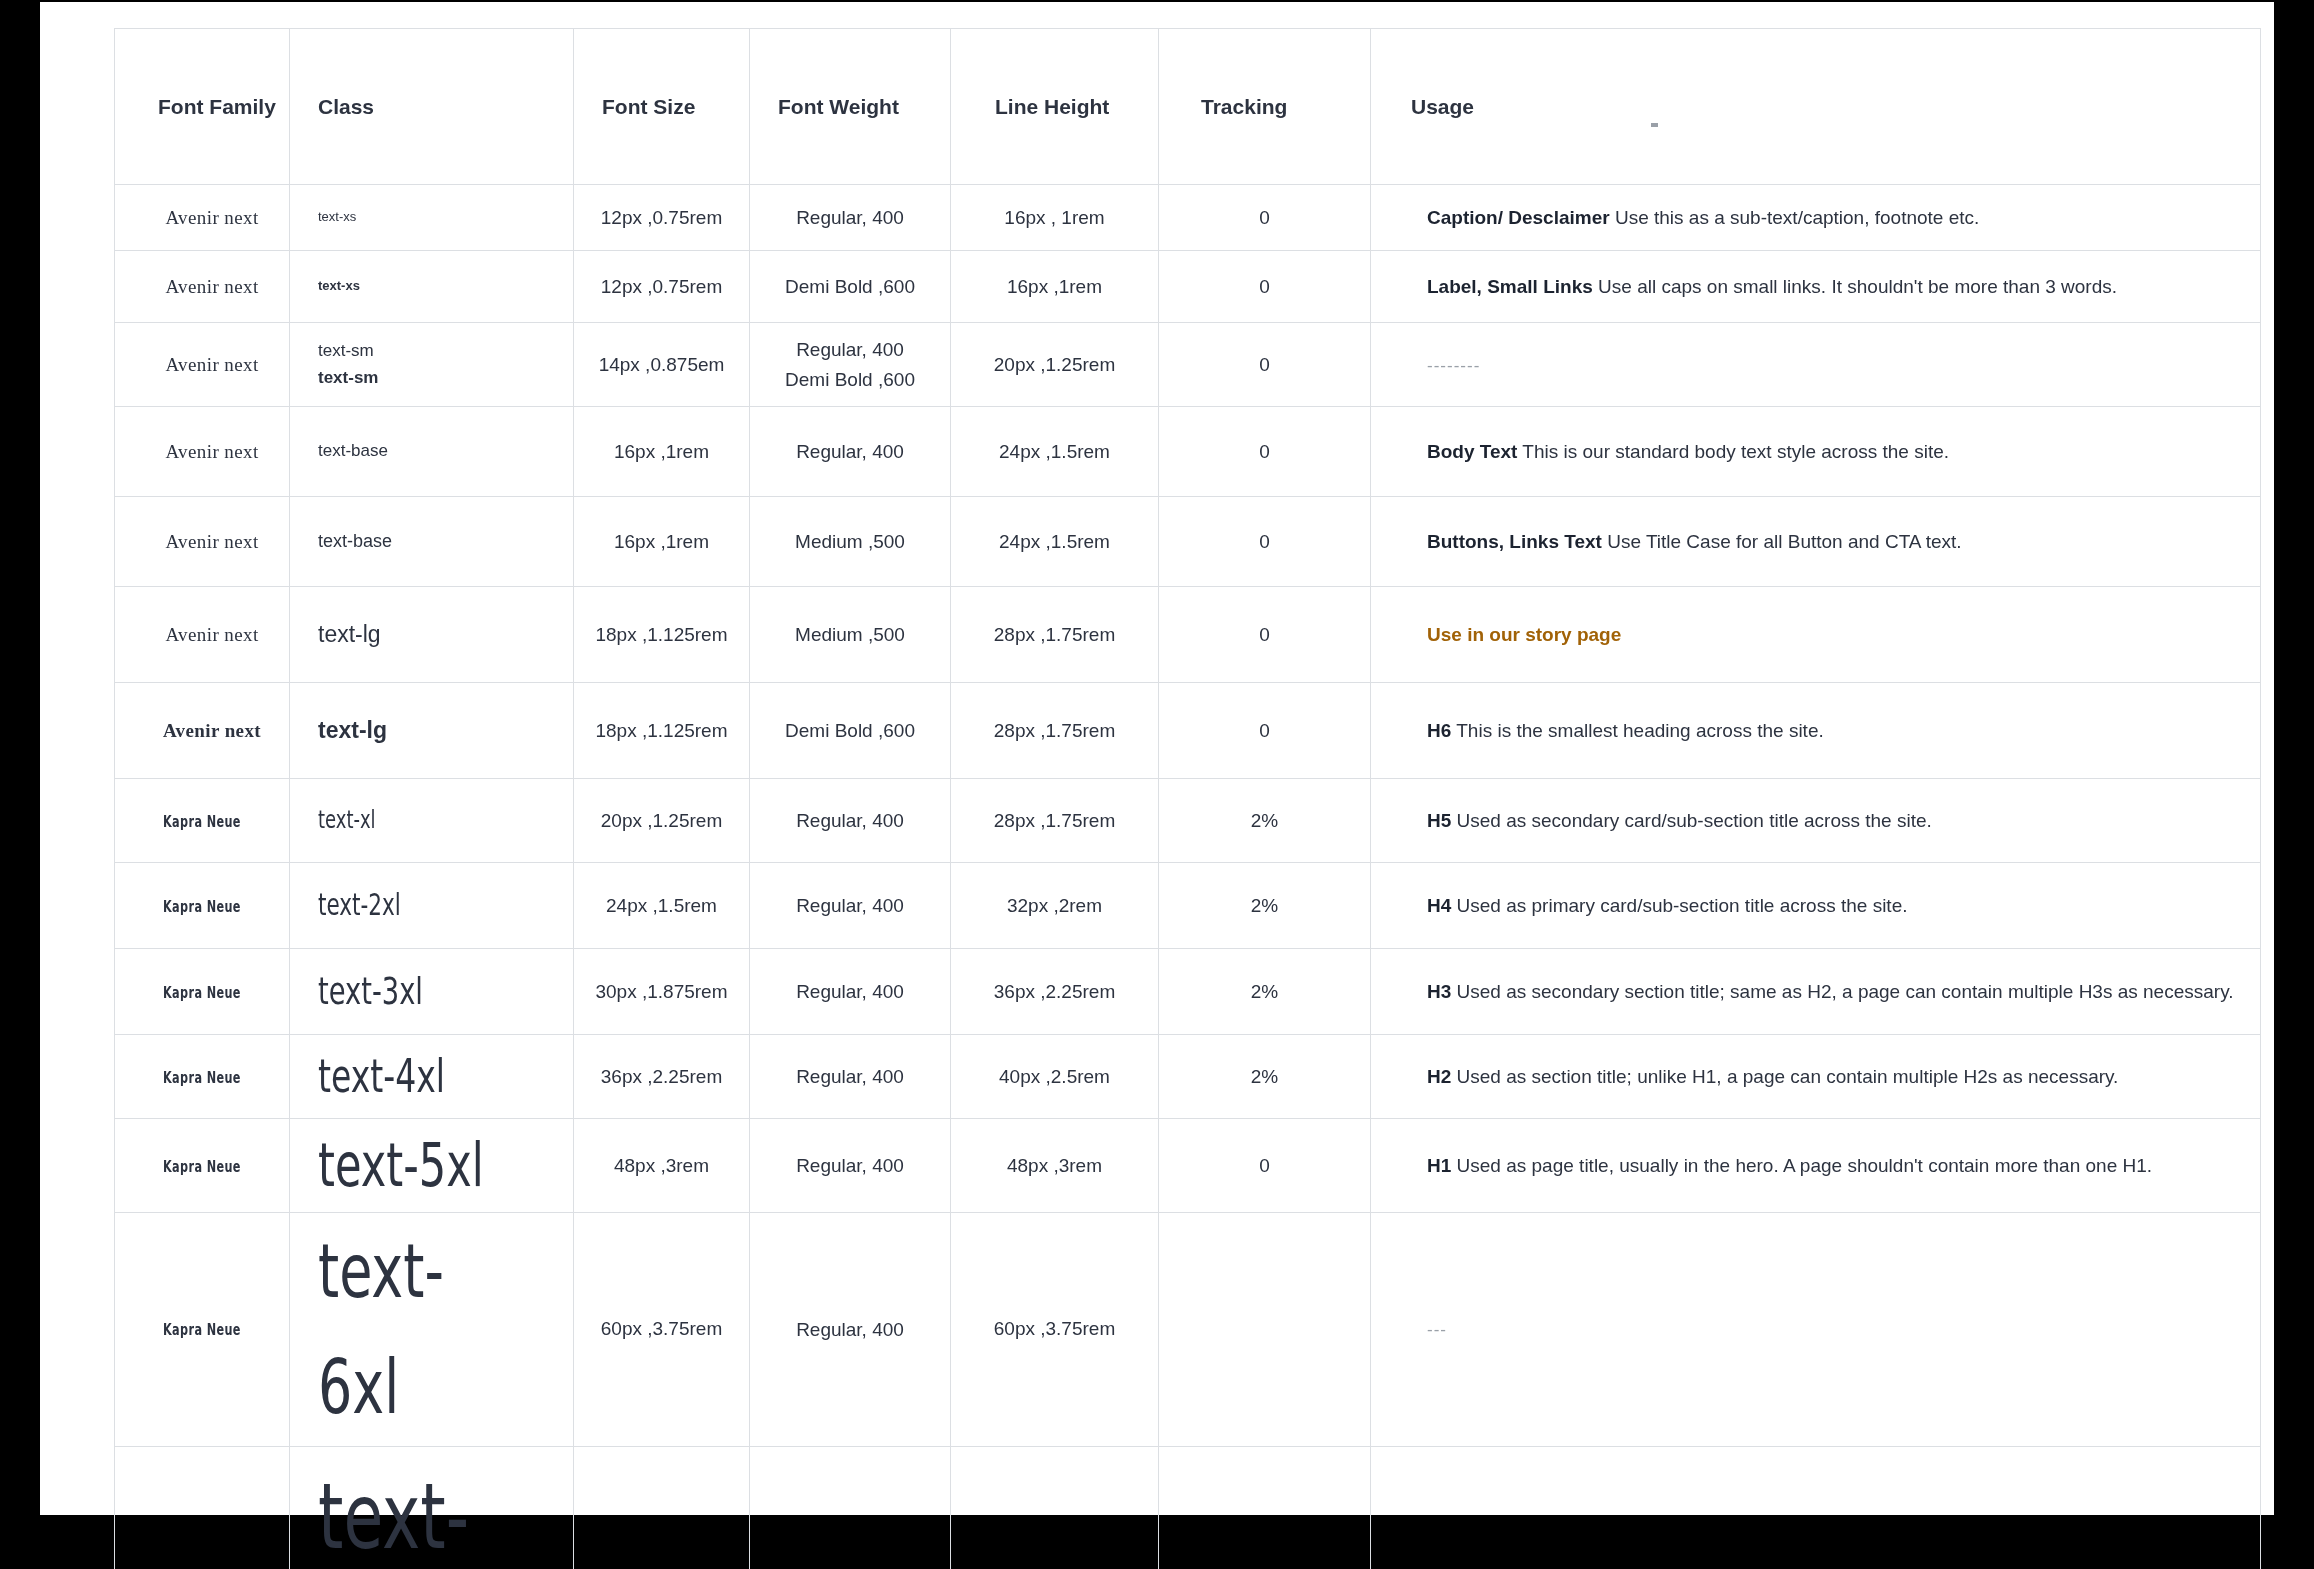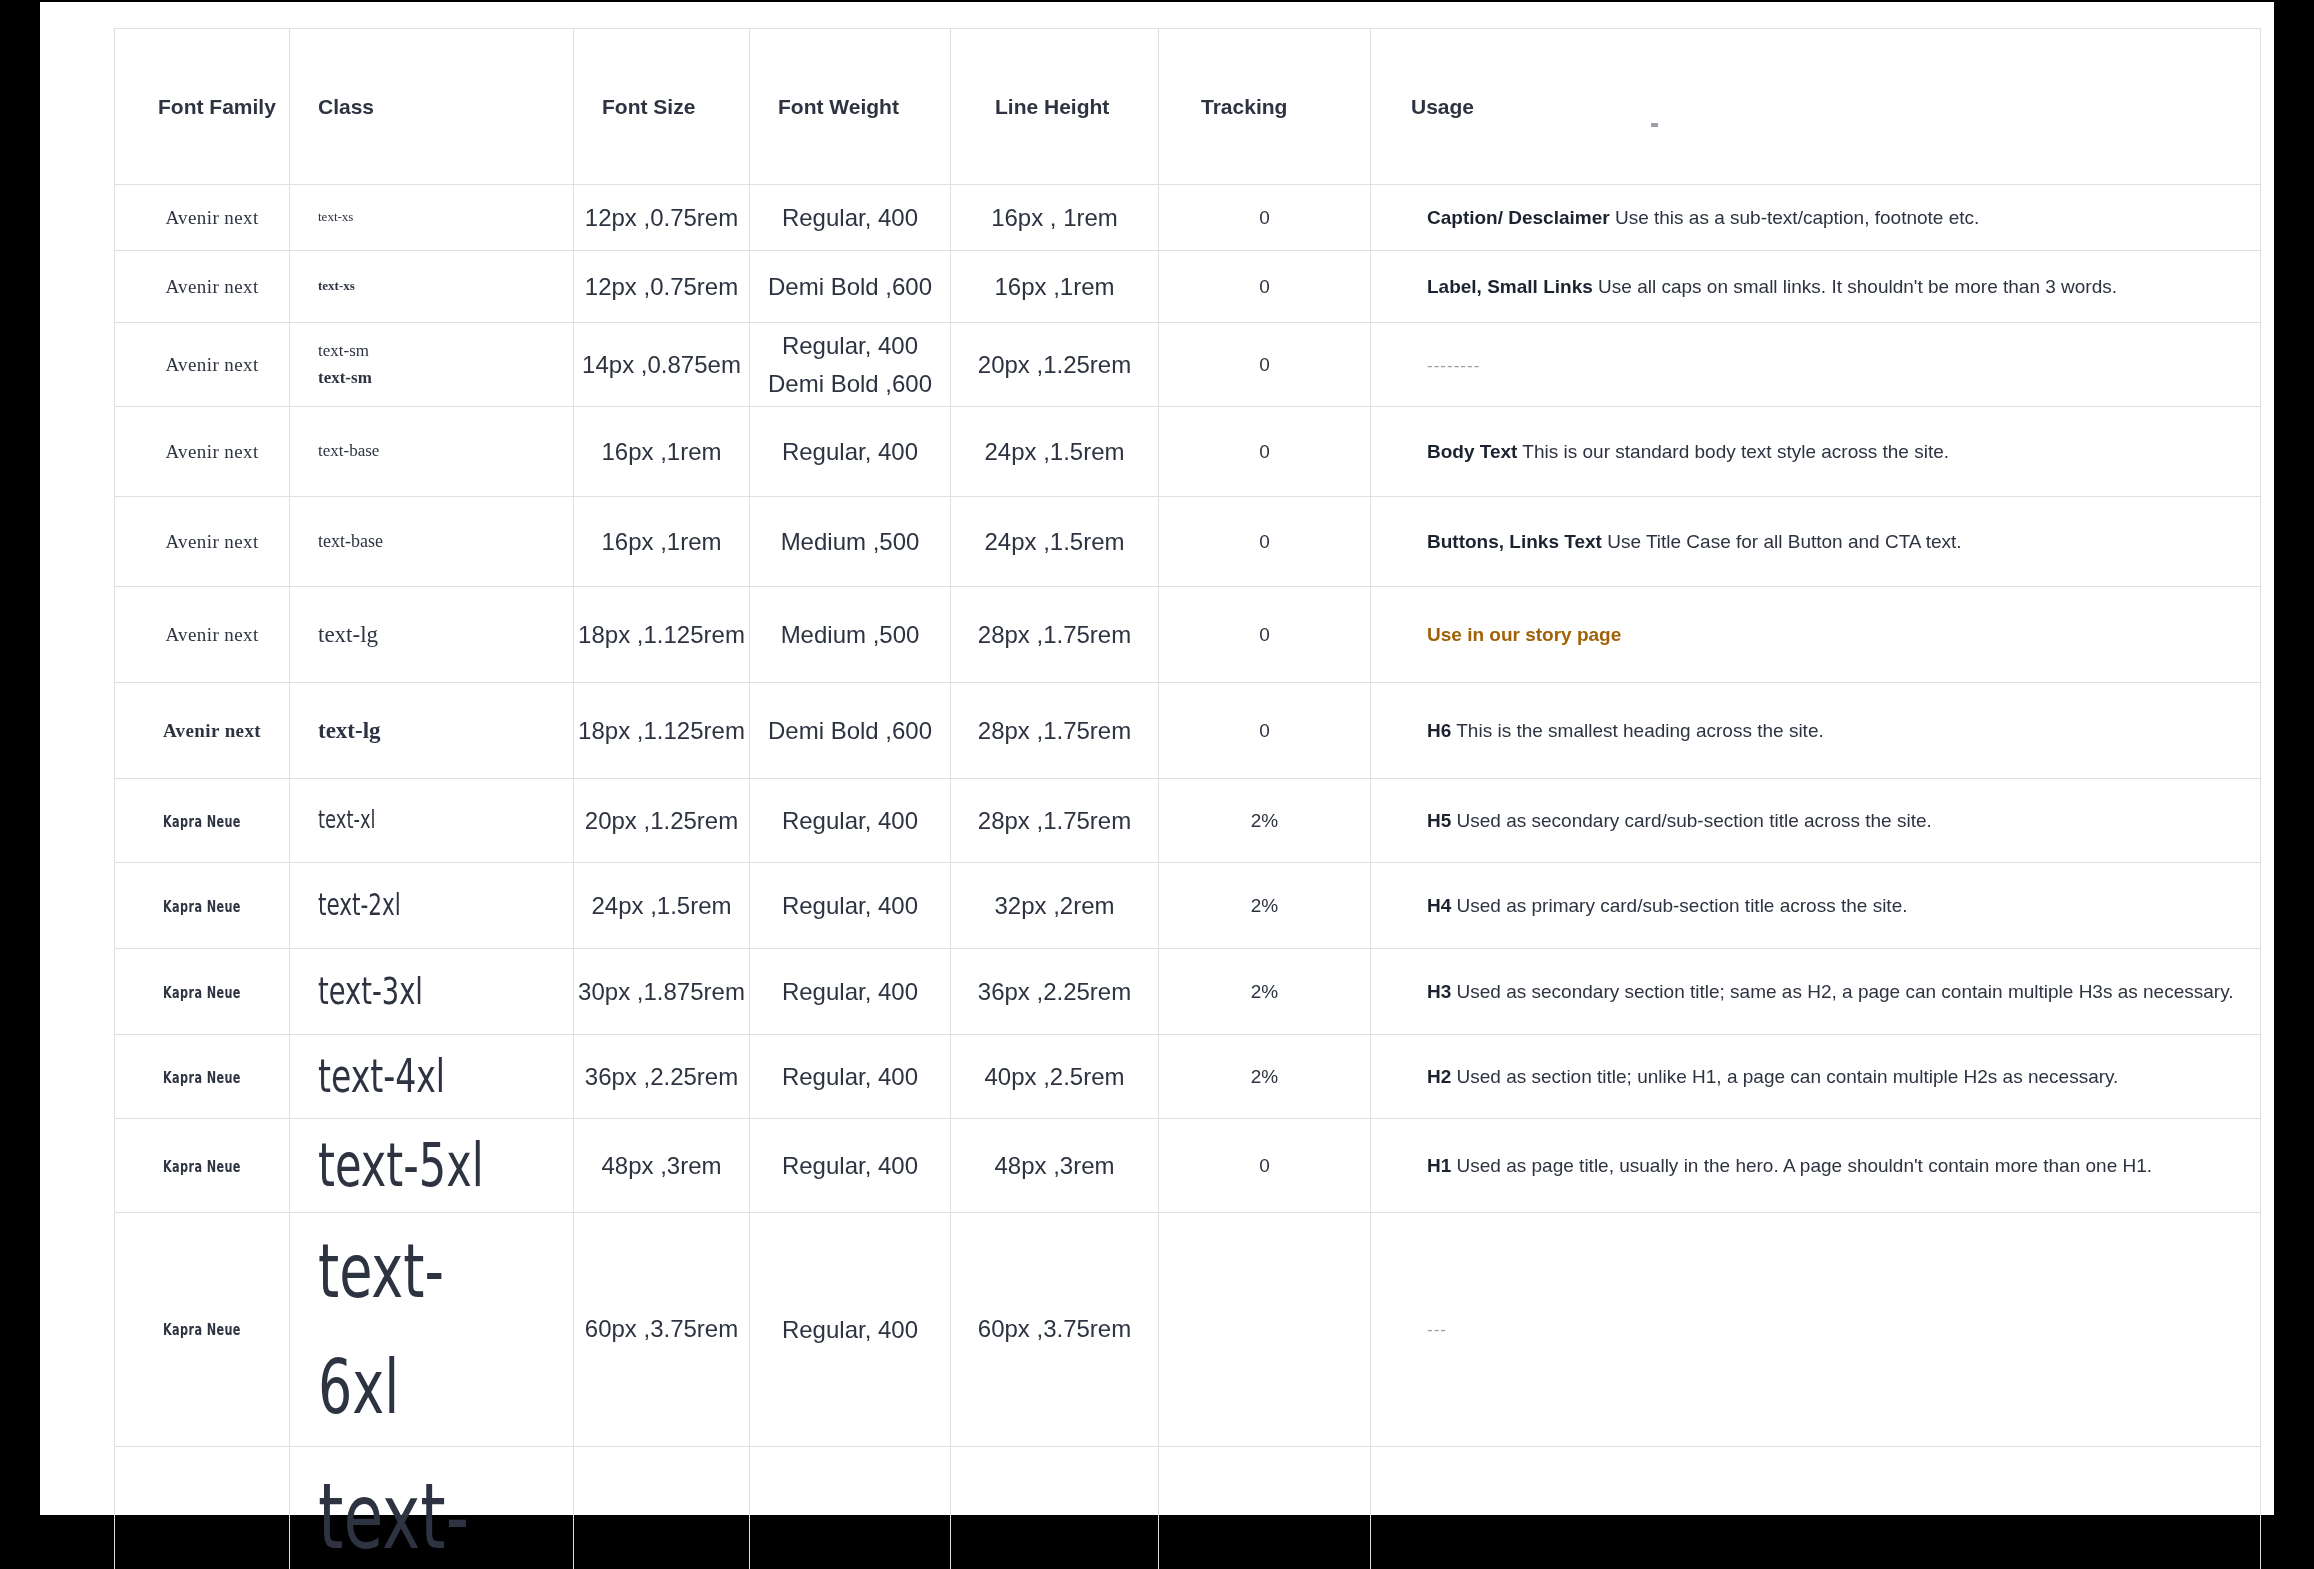--- a/index.html
+++ b/index.html
@@ -82,21 +82,21 @@
     font-size: 19px;
     font-weight: 400;
     letter-spacing: .4px;
   }
   td.cell-class {
     padding-left: 28px;
     text-align: left;
   }
   td.cell-size, td.cell-weight, td.cell-lh {
     text-align: center;
-    font-size: 24px;
+    font-size: 19px;
   }
   td.cell-track {
     text-align: center;
     font-size: 19px;
   }
   td.cell-usage {
     padding-left: 56px;
     text-align: left;
     font-size: 19px;
     color: #55595f;
@@ -117,21 +117,21 @@
 
   .stack-line { display: block; line-height: 1.55; }
 
   
   .fam-avenir { font-family: Liberation Serif, serif; margin-left: 20px; }
   .fam-lora   { font-family: "Liberation Serif", serif; font-size: 20px; letter-spacing: 1px; }
   .fam-kapra  { font-family: "DejaVu Sans Condensed", "Liberation Sans Narrow", "Liberation Sans", sans-serif;
                 font-weight: 700; font-size: 16px; transform: scaleX(.78);
                 display: inline-block; transform-origin: center; letter-spacing: .5px; }
 
-  .cls-sans  { font-family: Liberation Serif, serif; }
+  .cls-sans  { font-family: Liberation Sans, sans-serif; }
   .cls-serif { font-family: "Liberation Serif", serif; }
   .cls-cond  { font-family: "DejaVu Sans Condensed", "Liberation Sans Narrow", "Liberation Sans", sans-serif;
                transform: scaleX(.80); transform-origin: left center; display: inline-block; }
 
   .bold { font-weight: 700; }
 </style>
 </head>
 <body>
 
 <div class="page-frame">

